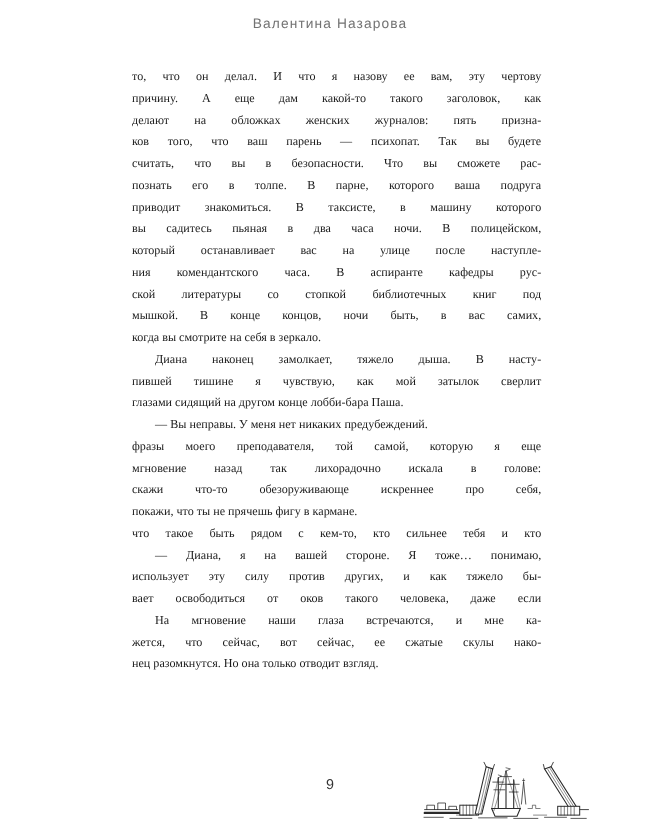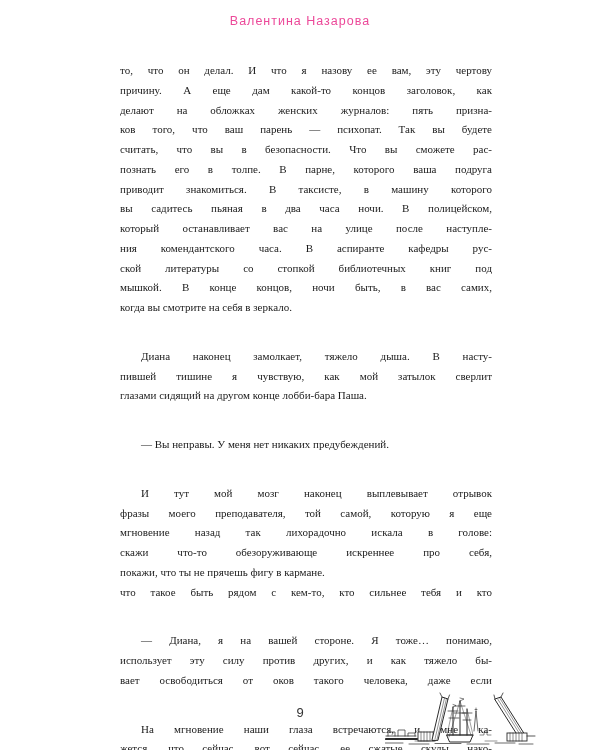--- a/index.html
+++ b/index.html
@@ -19,38 +19,38 @@
   .running-head {
     position: absolute;
     top: 14px;
     left: 0;
     width: 100%;
     text-align: center;
     font-family: "Liberation Sans", sans-serif;
     font-size: 12.5px;
     font-weight: 400;
     letter-spacing: 1px;
-    color: #ec4899;
+    color: #737373;
   }
   .text-block {
     position: absolute;
     left: 120px;
     top: 61px;
     width: 372px;
     font-size: 11px;
   }
   .paragraph { margin: 0; }
   .line {
     height: 19.75px;
     line-height: 19.75px;
     text-align: justify;
     text-align-last: justify;
   }
   .line.last { text-align-last: left; }
-  .line.indented { text-indent: 21px; margin-top: 29px; }
+  .line.indented { text-indent: 21px; }
   .page-number {
     position: absolute;
     top: 705px;
     left: 0;
     width: 100%;
     text-align: center;
     font-family: "Liberation Sans", sans-serif;
     font-size: 13px;
     color: #333333;
   }
@@ -65,21 +65,21 @@
 </head>
 <body>
 
 <div class="page">
 
   <div class="running-head">Валентина Назарова</div>
 
   <div class="text-block">
       <div class="paragraph">
         <div class="line">то, что он делал. И что я назову ее вам, эту чертову</div>
-        <div class="line">причину. А еще дам какой-то концов заголовок, как</div>
+        <div class="line">причину. А еще дам какой-то такого заголовок, как</div>
         <div class="line">делают на обложках женских журналов: пять призна-</div>
         <div class="line">ков того, что ваш парень — психопат. Так вы будете</div>
         <div class="line">считать, что вы в безопасности. Что вы сможете рас-</div>
         <div class="line">познать его в толпе. В парне, которого ваша подруга</div>
         <div class="line">приводит знакомиться. В таксисте, в машину которого</div>
         <div class="line">вы садитесь пьяная в два часа ночи. В полицейском,</div>
         <div class="line">который останавливает вас на улице после наступле-</div>
         <div class="line">ния комендантского часа. В аспиранте кафедры рус-</div>
         <div class="line">ской литературы со стопкой библиотечных книг под</div>
         <div class="line">мышкой. В конце концов, ночи быть, в вас самих,</div>
@@ -87,21 +87,20 @@
       </div>
       <div class="paragraph">
         <div class="line indented">Диана наконец замолкает, тяжело дыша. В насту-</div>
         <div class="line">пившей тишине я чувствую, как мой затылок сверлит</div>
         <div class="line last">глазами сидящий на другом конце лобби-бара Паша.</div>
       </div>
       <div class="paragraph">
         <div class="line last indented">— Вы неправы. У меня нет никаких предубеждений.</div>
       </div>
       <div class="paragraph">
-        <div class="line indented">И тут мой мозг наконец выплевывает отрывок</div>
         <div class="line">фразы моего преподавателя, той самой, которую я еще</div>
         <div class="line">мгновение назад так лихорадочно искала в голове:</div>
         <div class="line">скажи что-то обезоруживающе искреннее про себя,</div>
         <div class="line last">покажи, что ты не прячешь фигу в кармане.</div>
       </div>
       <div class="paragraph">
         <div class="line">что такое быть рядом с кем-то, кто сильнее тебя и кто</div>
         <div class="line indented">— Диана, я на вашей стороне. Я тоже… понимаю,</div>
         <div class="line">использует эту силу против других, и как тяжело бы-</div>
         <div class="line">вает освободиться от оков такого человека, даже если</div>

